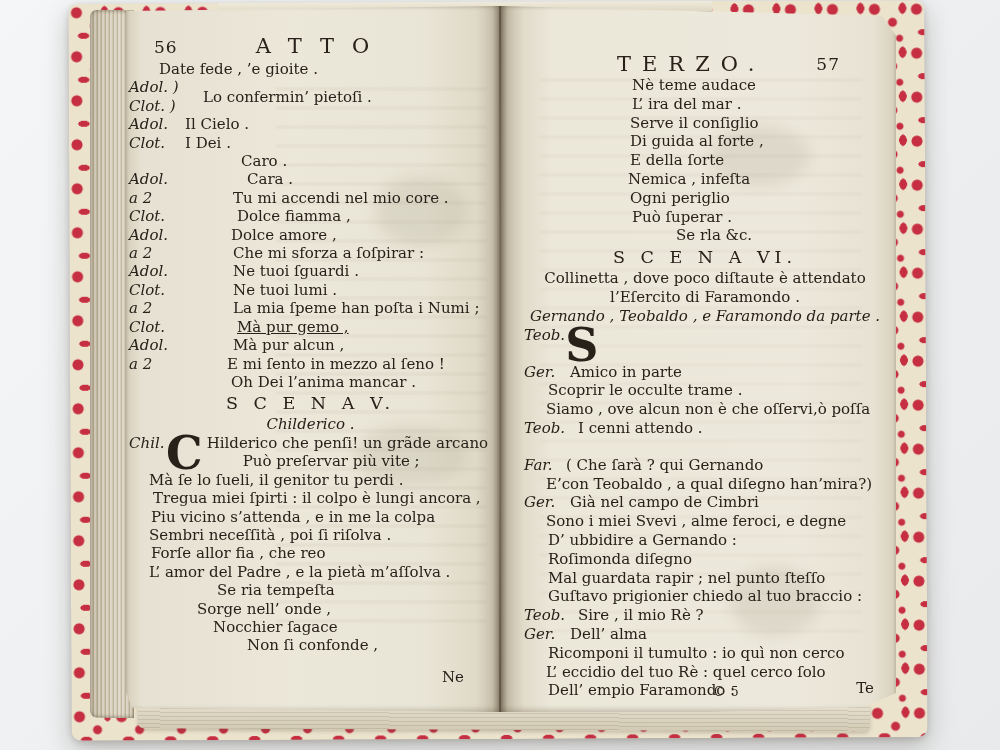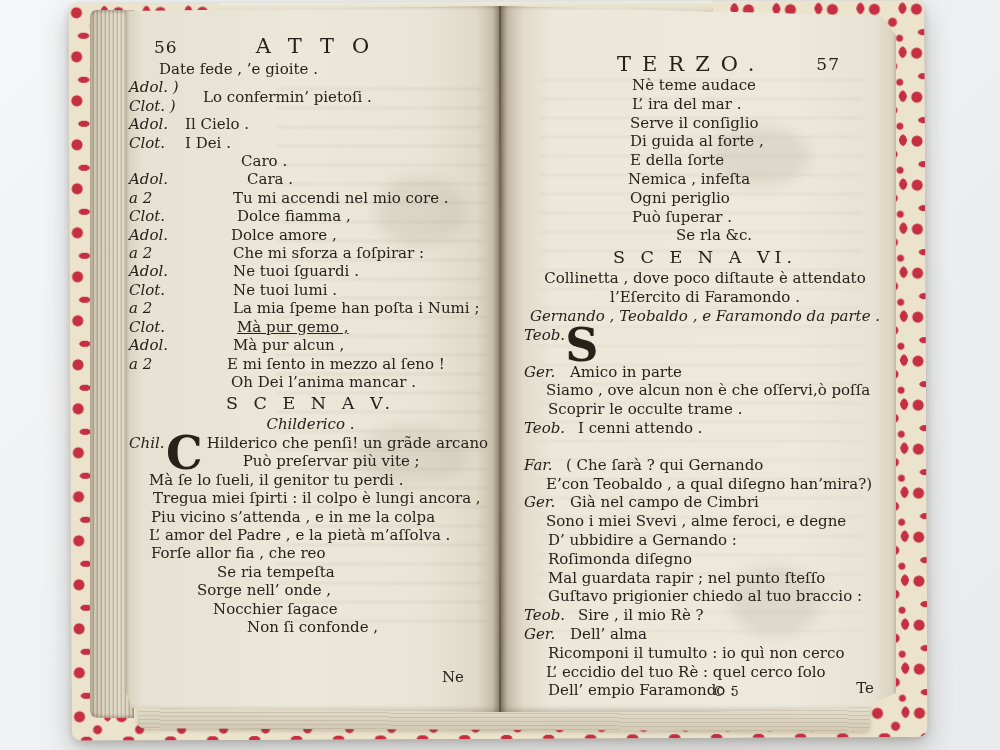--- a/index.html
+++ b/index.html
@@ -220,24 +220,27 @@
           <div class="ln">
             <span class="tx" style="padding-left: 20px;">Mà ſe lo ſueli, il genitor tu perdi .</span>
           </div>
           <div class="ln">
             <span class="tx" style="padding-left: 24px;">Tregua miei ſpirti : il colpo è lungi ancora ,</span>
           </div>
           <div class="ln">
             <span class="tx" style="padding-left: 22px;">Piu vicino s’attenda , e in me la colpa</span>
           </div>
           <div class="ln">
+            <span class="tx" style="padding-left: 20px;">Sembri neceſſità , poi ſi riſolva .</span>
+          </div>
+          <div class="ln">
+            <span class="tx" style="padding-left: 22px;">Forſe allor fia , che reo</span>
+          </div>
+          <div class="ln">
             <span class="tx" style="padding-left: 20px;">L’ amor del Padre , e la pietà m’aſſolva .</span>
-          </div>
-          <div class="ln">
-            <span class="tx" style="padding-left: 22px;">Forſe allor fia , che reo</span>
           </div>
           <div class="ln">
             <span class="tx" style="padding-left: 88px;">Se ria tempeſta</span>
           </div>
           <div class="ln">
             <span class="tx" style="padding-left: 68px;">Sorge nell’ onde ,</span>
           </div>
           <div class="ln">
             <span class="tx" style="padding-left: 84px;">Nocchier ſagace</span>
           </div>
@@ -290,24 +293,24 @@
           <div class="ln stagedir italic">Gernando ,  Teobaldo , e Faramondo da parte .</div>
           <div class="ln drop">
             <span class="dsp">Teob.</span>
             <span class="cap">S</span>
           </div>
           <div class="ln">
             <span class="sp">Ger.</span>
             <span class="tx" style="padding-left: 46px;">Amico in parte</span>
           </div>
           <div class="ln">
+            <span class="tx" style="padding-left: 24px;">Scoprir le occulte trame .</span>
+          </div>
+          <div class="ln">
             <span class="tx" style="padding-left: 22px;">Siamo , ove alcun non è che oſſervi,ò poſſa</span>
-          </div>
-          <div class="ln">
-            <span class="tx" style="padding-left: 24px;">Scoprir le occulte trame .</span>
           </div>
           <div class="ln">
             <span class="sp">Teob.</span>
             <span class="tx" style="padding-left: 54px;">I cenni attendo .</span>
           </div>
           <div class="ln">
             <span class="sp">Far.</span>
             <span class="tx" style="padding-left: 42px; margin-top: 18px;">( Che ſarà ? qui Gernando</span>
           </div>
           <div class="ln">

